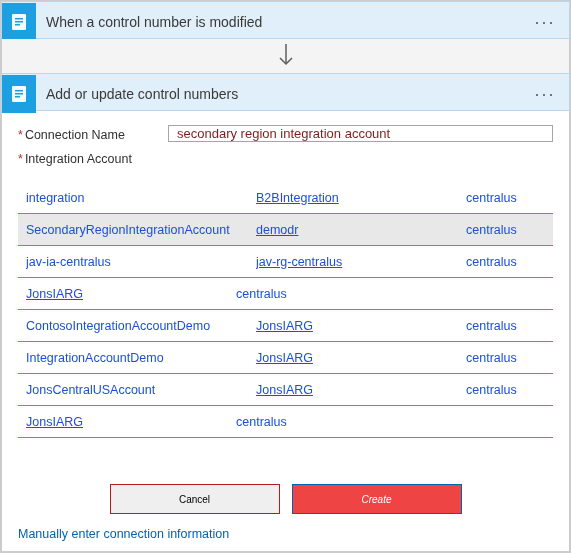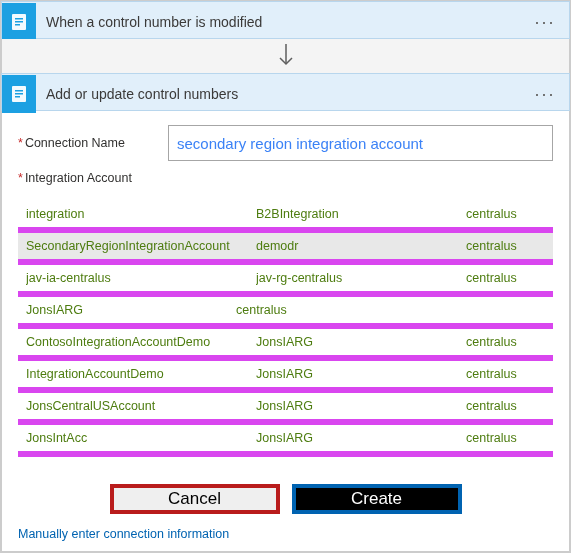--- a/index.html
+++ b/index.html
@@ -63,37 +63,37 @@
     padding: 14px 16px 10px 16px;
     border: 1px solid #ccc;
     border-top: none;
     flex: 1;
     display: flex;
     flex-direction: column;
     overflow: hidden;
   }
   .form-row {
     display: flex;
-    align-items: center;
+    align-items: flex-end;
     margin-bottom: 10px;
   }
   .label {
     width: 150px;
     font-size: 12.5px;
     color: #323130;
   }
   .req { color: #c62828; margin-right: 2px; }
   .text-input {
     flex: 1;
-    height: 36px;
+    height: 17px;
     border: 1px solid #a6a6a6;
     padding: 0 8px;
     font-family: inherit;
-    font-size: 15px;
-    color: #3b82f6;
+    font-size: 13px;
+    color: #7f1d1d;
   }
   .sub-label {
     font-size: 12.5px;
     margin-bottom: 16px;
   }
   .table-wrap {
     border: none;
     flex: 1;
     position: relative;
     overflow: hidden;
@@ -103,53 +103,54 @@
     overflow-x: auto;
     height: 258px;
     border-right: 0;
   }
   .acct-row {
     display: flex;
     align-items: center;
     height: 32px;
     padding: 0 8px;
     font-size: 12.5px;
-    color: #4d7c0f;
-    border-bottom: 6px solid #d946ef;
+    color: #1d4ed8;
+    border-bottom: 1px solid #d946ef;
     cursor: pointer;
     min-width: 520px;
   }
   .acct-row.selected { background: #e8e8e8; justify-content: space-between; }
   .col-name { width: 230px; overflow: hidden; text-overflow: ellipsis; white-space: nowrap; }
-  .col-rg { width: 210px; overflow: hidden; text-overflow: ellipsis; white-space: nowrap; }
+  .col-rg { width: 210px; overflow: hidden; text-overflow: ellipsis; white-space: nowrap; text-decoration: underline; }
   .col-loc { flex: 1; }
   
   .table-scroll::-webkit-scrollbar { width: 16px; height: 16px; }
   .table-scroll::-webkit-scrollbar-track { background: #f0f0f0; }
   .table-scroll::-webkit-scrollbar-thumb { background: #c1c1c1; }
   .table-scroll::-webkit-scrollbar-button { background: #f0f0f0; height:16px; width:16px;}
   .button-row {
     display: flex;
     justify-content: center;
     gap: 12px;
     margin: 14px 0 10px 0;
   }
   .btn {
     width: 170px;
     height: 30px;
-    border: 4px solid #b91c1c;
+    border: 1px solid #b91c1c;
     background: #efefef;
     font-family: inherit;
-    font-size: 17px;
+    font-size: 10px;
     cursor: pointer;
   }
   .btn.primary {
-    background: #000000;
+    background: #ef4444;
     border-color: #0063b1;
     color: #fff;
+    font-style: italic;
   }
   .link-row {
     padding-top: 2px;
   }
   .link {
     color: #0063b1;
     font-size: 12.5px;
     text-decoration: none;
     cursor: pointer;
     margin-top: 44px;
@@ -237,21 +238,20 @@
             <div class="col-name">IntegrationAccountDemo</div>
             <div class="col-rg">JonsIARG</div>
             <div class="col-loc">centralus</div>
           </div>
           <div class="acct-row">
             <div class="col-name">JonsCentralUSAccount</div>
             <div class="col-rg">JonsIARG</div>
             <div class="col-loc">centralus</div>
           </div>
           <div class="acct-row">
-            <div class="col-name">JonsIntAcc</div>
             <div class="col-rg">JonsIARG</div>
             <div class="col-loc">centralus</div>
           </div>
           <div class="acct-row"></div>
         </div>
     </div>
 
     <div class="button-row">
       <button class="btn">Cancel</button>
       <button class="btn primary">Create</button>

